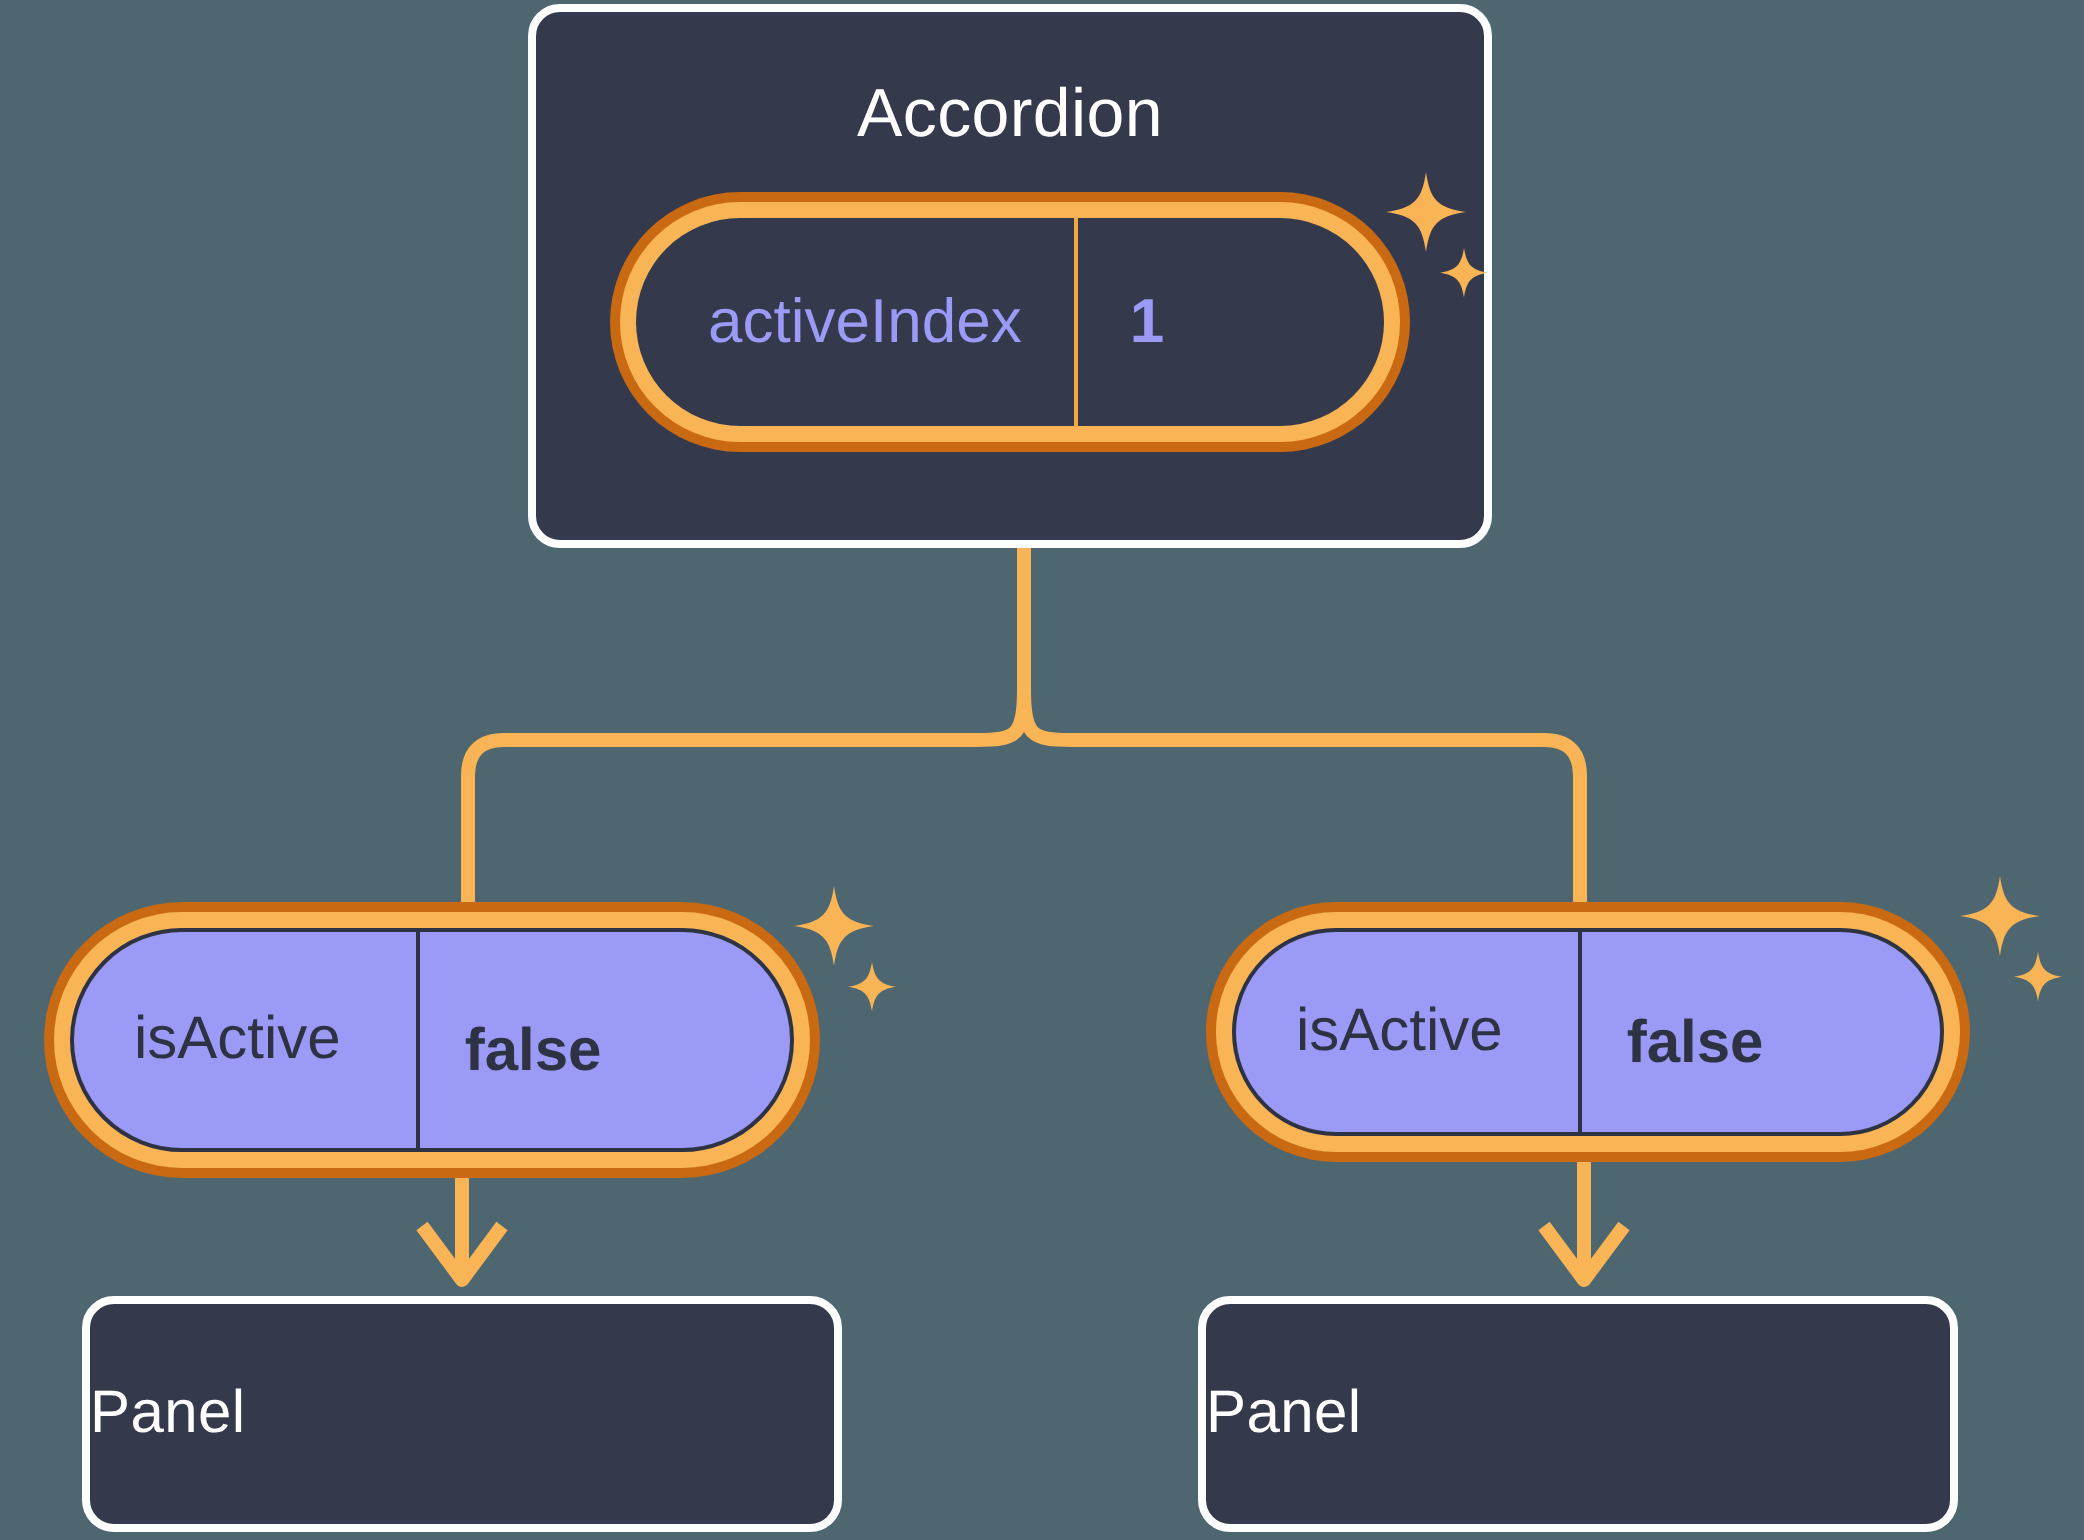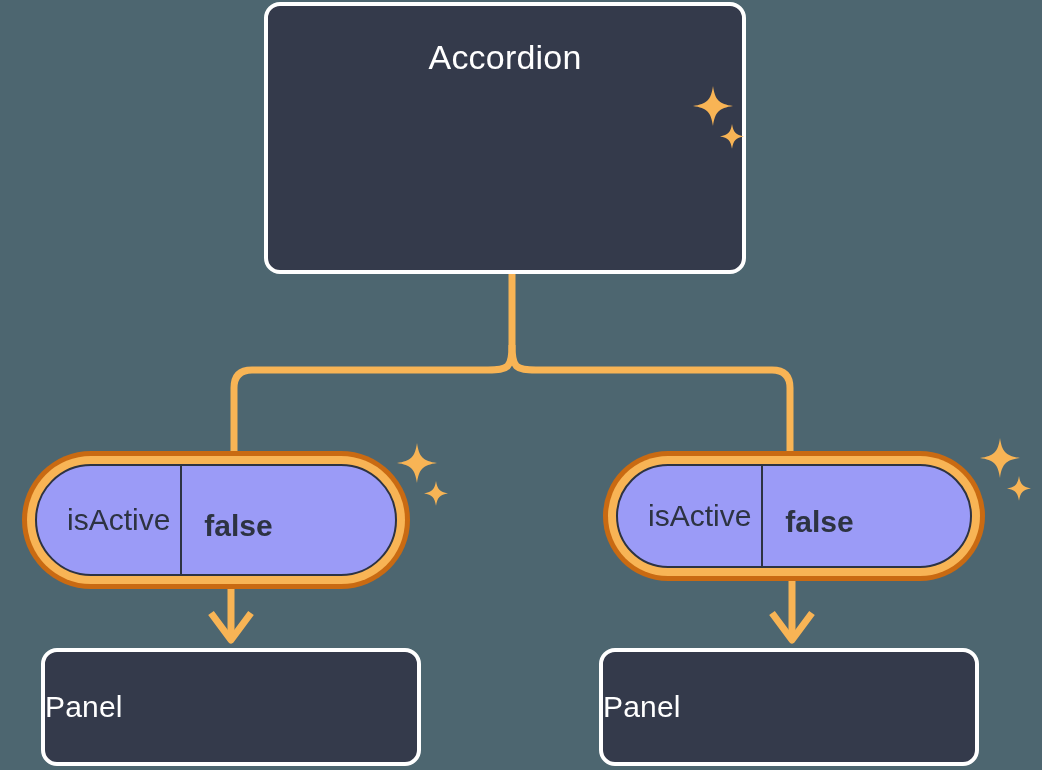--- a/index.html
+++ b/index.html
@@ -112,21 +112,21 @@
   }
 
   
   .pill-purple .pill-inner {
     background: #9b9bf7;
     border: 2px solid #2d3342;
   }
   .pill-purple .pill-key {
     color: #2d3342;
     font-size: 30px;
-    padding: 0 10px 0 30px;
+    padding: 0 38px 0 30px;
   }
   .pill-purple .pill-val {
     color: #2d3342;
     font-size: 30px;
     font-weight: 700;
     padding: 12px 34px 0 22px;
     border-left: 2px solid #2d3342;
   }
 
   #pill-active-index {
@@ -175,20 +175,28 @@
 
       <path d="M 792 581 L 792 638"></path>
       <path d="M 772 613 L 792 640 L 812 613"></path>
     </g>
   </svg>
 
   <div class="card" id="card-accordion">
     <div class="card-title">Accordion</div>
   </div>
 
+  <div class="pill-wrap pill-dark" id="pill-active-index">
+    <div class="pill-mid">
+      <div class="pill-inner">
+        <div class="pill-key">activeIndex</div>
+        <div class="pill-val">1</div>
+      </div>
+    </div>
+  </div>
 
   <svg class="sparkles" id="sparkles-accordion" width="62" height="72" viewBox="0 0 62 72">
     <path d="M25 2 C27 16, 31 20, 45 22 C31 24, 27 28, 25 42 C23 28, 19 24, 5 22 C19 20, 23 16, 25 2 Z" fill="#f8b455"></path>
     <path d="M44 40 C45.4 48.5, 47.8 51, 56 52.4 C47.8 53.8, 45.4 56.2, 44 64.7 C42.6 56.2, 40.2 53.8, 32 52.4 C40.2 51, 42.6 48.5, 44 40 Z" fill="#f8b455"></path>
   </svg>
 
   <div class="pill-wrap pill-purple" id="pill-is-active-left">
     <div class="pill-mid">
       <div class="pill-inner">
         <div class="pill-key">isActive</div>

